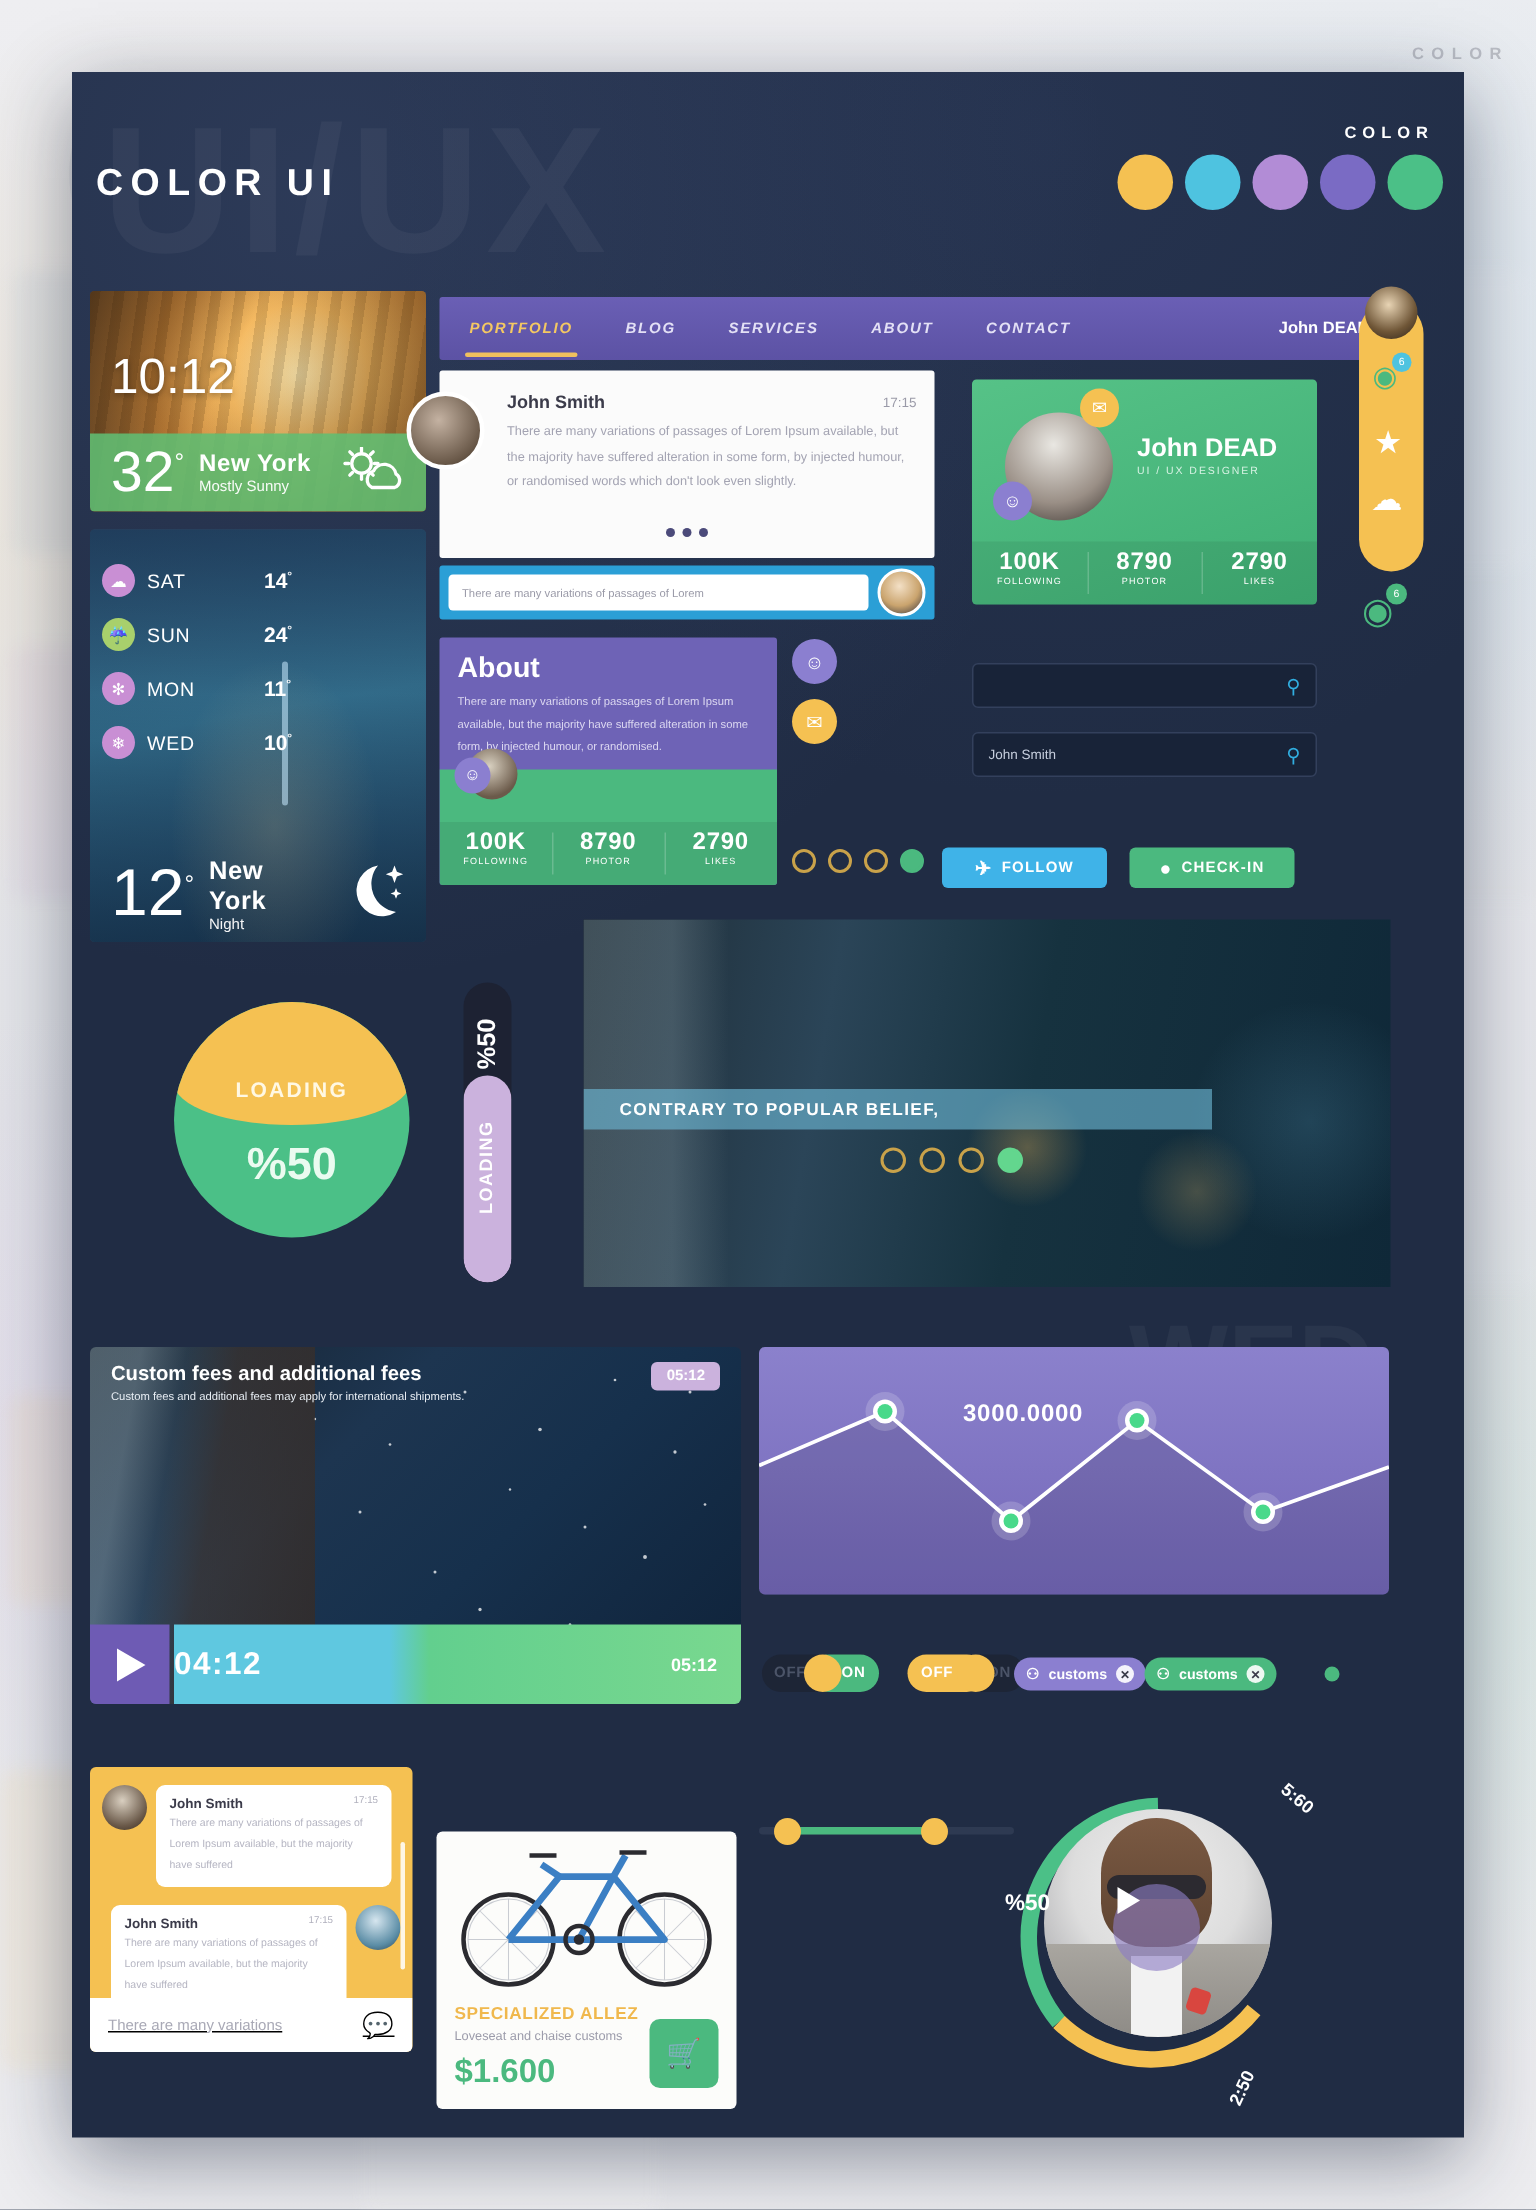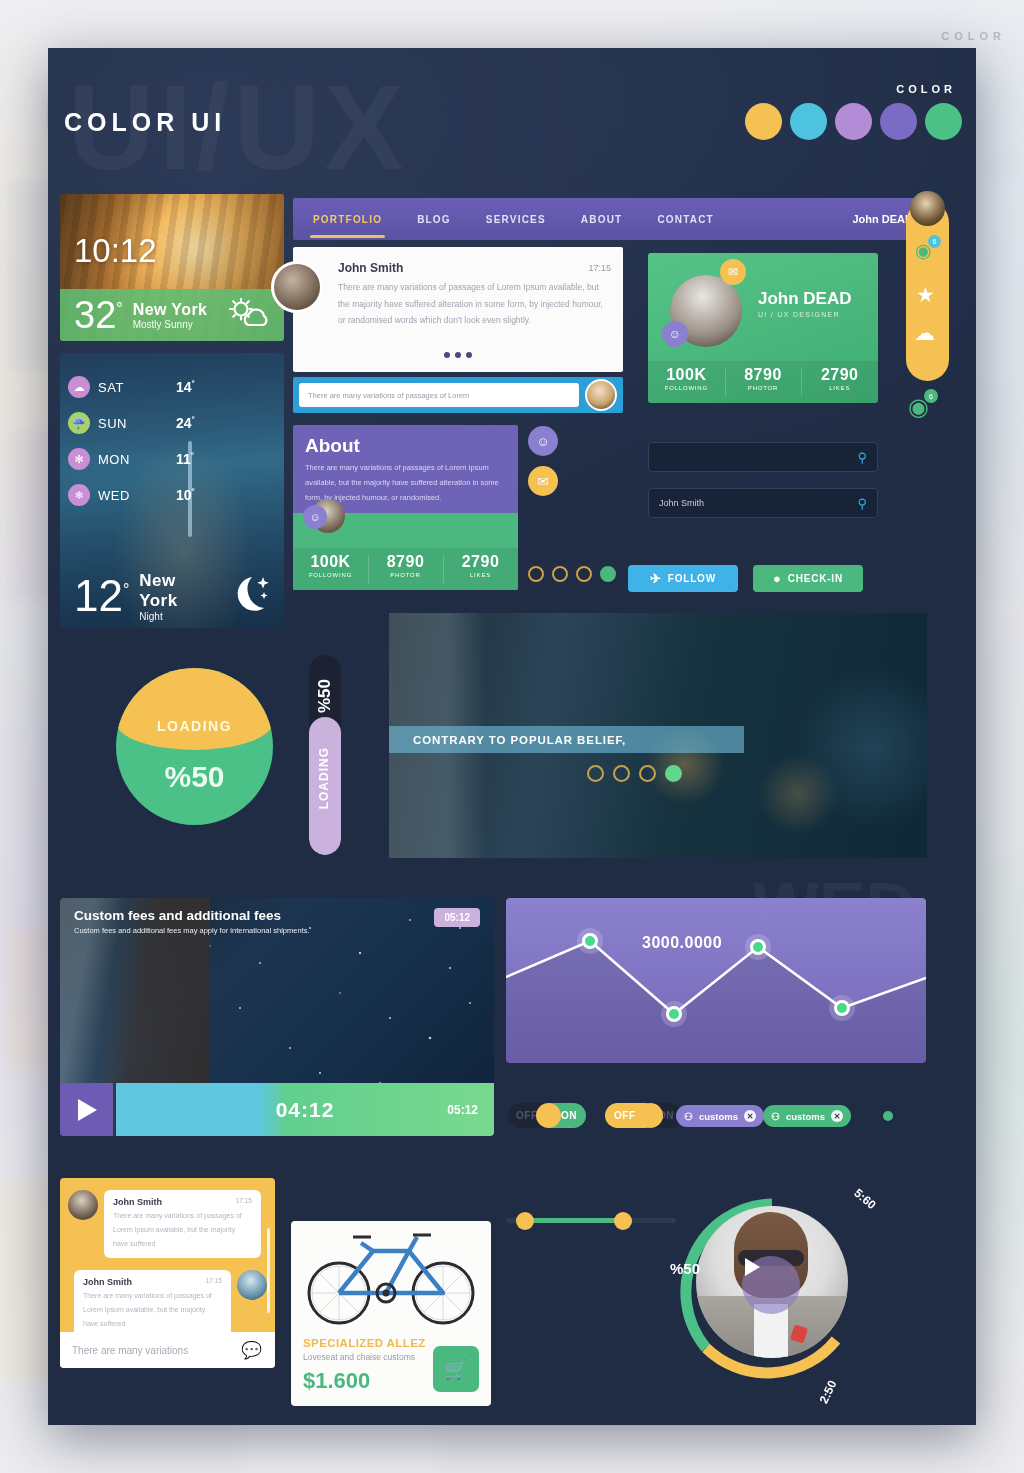--- a/index.html
+++ b/index.html
@@ -122,21 +122,21 @@
     display:flex; align-items:center; padding:0 14px; gap:10px;
   }
   .wx-night-strip .wx-temp { font-size:44px; }
 
   
   .navbar {
     position:absolute; left:245px; top:150px; width:640px; height:42px;
     background:linear-gradient(180deg,#6a5fb5,#5c52a4);
     border-radius:2px; display:flex; align-items:center; padding:0 20px;
   }
-  .nav-item { color:#e3e0f5; font-size:10px; font-weight:bold; letter-spacing:1.2px; margin-right:35px; position:relative; }
+  .nav-item { color:#e3e0f5; font-size:10px; font-weight:bold; letter-spacing:1.2px; margin-right:35px; position:relative;font-style:italic; }
   .nav-item.active { color:#f4c862; }
   .nav-item.active:after {
     content:''; position:absolute; left:-3px; right:-3px; bottom:-13px; height:3px;
     background:#f0c05e; border-radius:2px;
   }
   .nav-user { margin-left:auto; color:#fff; font-size:11px; font-weight:bold; }
 
   .feedcard {
     position:absolute; left:245px; top:199px; width:330px; height:125px;
     background:#fbfbfb; border-radius:2px;
@@ -264,21 +264,21 @@
       radial-gradient(circle at 76% 74%, rgba(255,200,110,.22), transparent 9%),
       radial-gradient(circle at 90% 55%, rgba(120,200,240,.16), transparent 16%),
       linear-gradient(90deg, rgba(190,215,225,.22) 0 11%, transparent 18%);
   }
   .hero .cap1 {
     position:absolute; left:0; top:85px; width:350px; height:28px;
     background:rgba(110,185,215,.72); display:flex; align-items:center; padding-left:24px;
     color:#fff; font-size:15px; font-weight:bold; letter-spacing:.6px;
   }
   .hero .cap2 {
-    position:absolute; left:0; top:113px; width:355px; height:27px;
+    position:absolute; left:0; top:113px; width:419px; height:27px;
     background:rgba(110,185,215,.62); display:flex; align-items:center; padding-left:24px;
     color:#fff; font-size:11.5px; font-weight:bold; letter-spacing:.9px;
   }
   .hero .dots { position:absolute; left:198px; top:152px; display:flex; gap:9px; }
   .hero .dots i { width:17px; height:17px; border-radius:50%; border:2px solid #c9a24a; display:block; }
   .hero .dots i.on { background:#63d68e; border-color:#63d68e; }
 
   
   .video {
     position:absolute; left:12px; top:850px; width:434px; height:238px;
@@ -297,21 +297,21 @@
     border-radius:4px; font-size:10px; font-weight:bold; padding:4px 10px;
   }
   .video .ctrl { position:absolute; left:0; right:0; bottom:0; height:53px; display:flex; }
   .video .play {
     width:53px; background:#6e5bb4; display:flex; align-items:center; justify-content:center;
   }
   .video .prog {
     flex:1; margin-left:3px; background:linear-gradient(90deg,#5fc8e0 0%, #5fc8e0 38%, #62cf8e 45%, #79d88f 100%);
     display:flex; align-items:center; position:relative;
   }
-  .video .cur { position:absolute; left:0; right:0; text-align:center; color:#fff; font-size:21px; font-weight:bold; letter-spacing:1px; }
+  .video .cur { position:absolute; left:0; right:0; text-align:left; color:#fff; font-size:21px; font-weight:bold; letter-spacing:1px; }
   .video .tot { position:absolute; right:16px; color:#fff; font-size:12px; font-weight:bold; }
 
   
   .chart {
     position:absolute; left:458px; top:850px; width:420px; height:165px;
     border-radius:4px; overflow:hidden; background:linear-gradient(180deg,#8b81cc,#7468b9);
   }
   .chart .lbl { position:absolute; color:#fff; font-size:16px; font-weight:bold; letter-spacing:.5px; }
 
   
@@ -340,21 +340,21 @@
     background:#f5c152; border-radius:4px; overflow:hidden;
   }
   .bub { position:absolute; background:#fff; border-radius:6px; padding:7px 9px; }
   .bub .nm { font-size:9px; font-weight:bold; color:#3b3b4a; }
   .bub .tm { position:absolute; right:9px; top:7px; font-size:6.5px; color:#b0b0bd; }
   .bub .tx { font-size:7px; line-height:2.0; color:#b5b5c2; margin-top:2px; }
   .chatp .cav { position:absolute; width:30px; height:30px; border-radius:50%; }
   .chatp .scroll { position:absolute; right:5px; top:50px; width:3px; height:85px; background:#fff; opacity:.85; border-radius:2px; }
   .chatfoot {
     position:absolute; left:0; right:0; bottom:0; height:36px; background:#fff;
-    display:flex; align-items:center; padding:0 12px;
+    display:flex; align-items:center; padding:0 12px;text-decoration:underline;
   }
   .chatfoot .ph { flex:1; font-size:10px; color:#a9a9b6; }
   .chatfoot .ic { color:#f5c152; font-size:17px; }
 
   
   .prod {
     position:absolute; left:243px; top:1173px; width:200px; height:185px;
     background:#fcfcfa; border-radius:4px; overflow:hidden;
   }
   .prod .pic { position:absolute; left:0; right:0; top:0; height:110px; }

